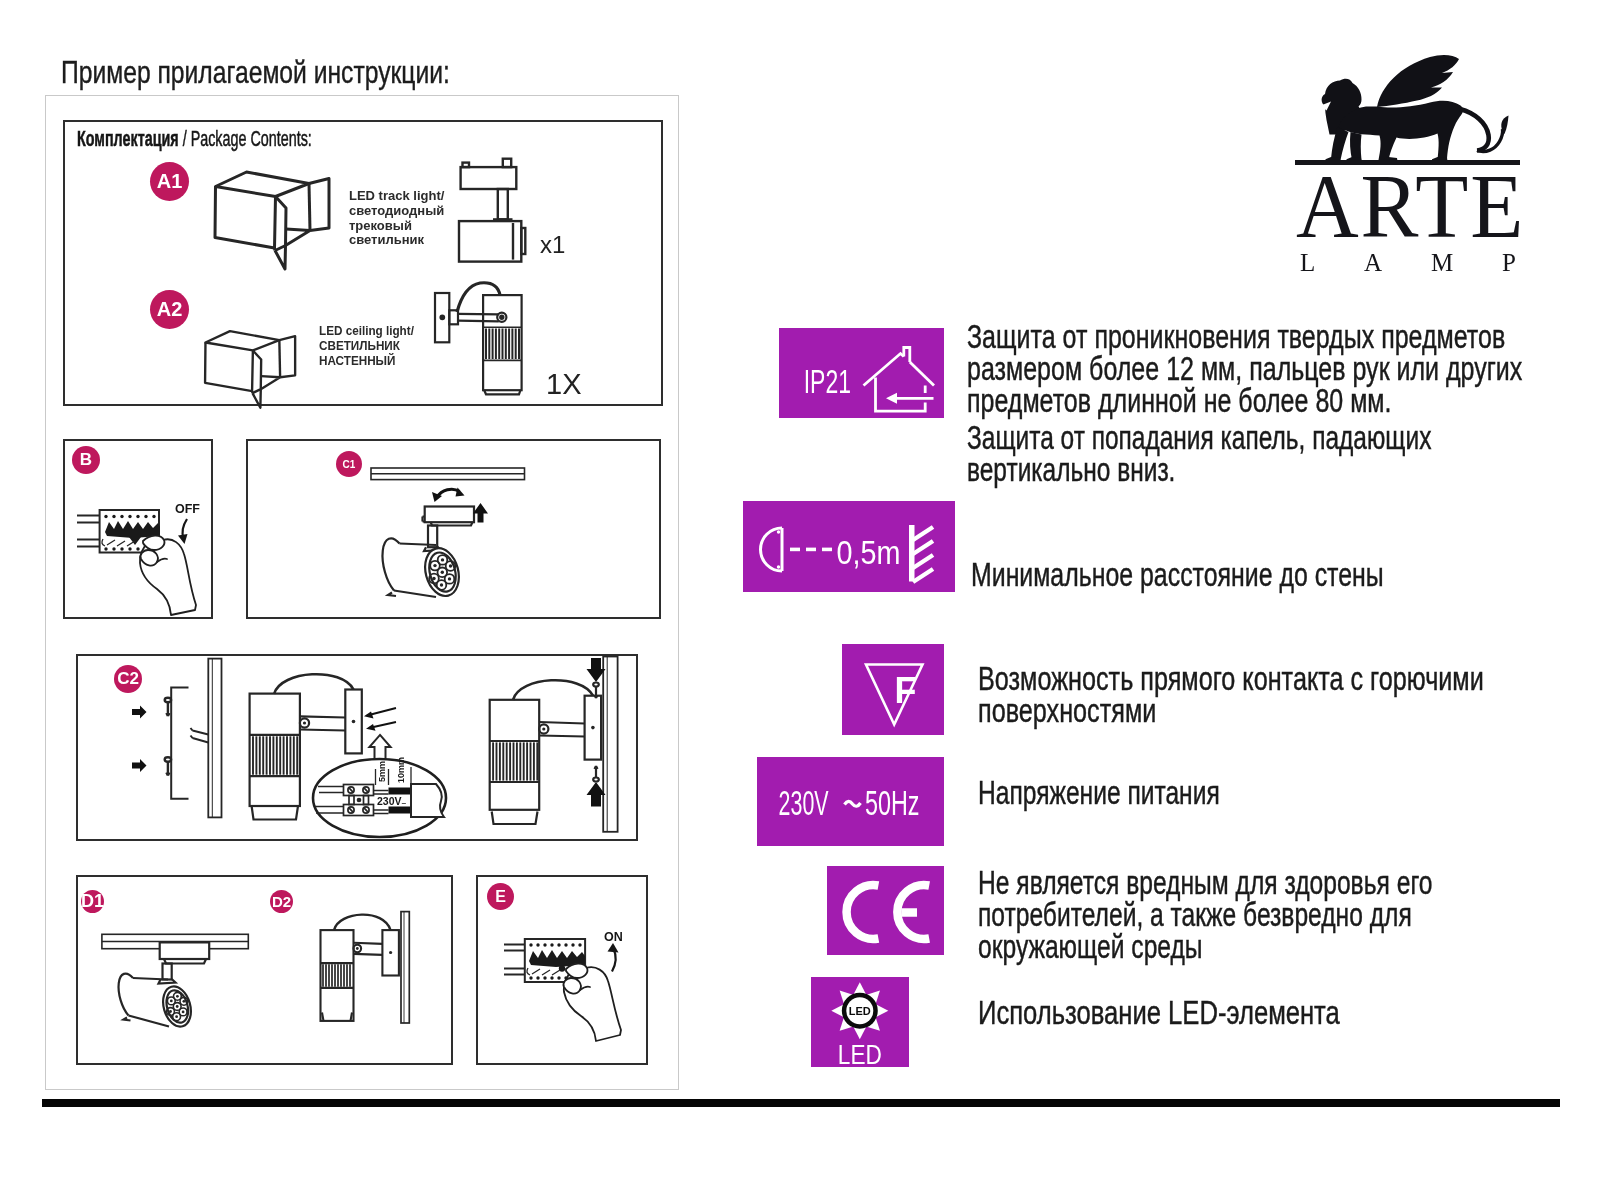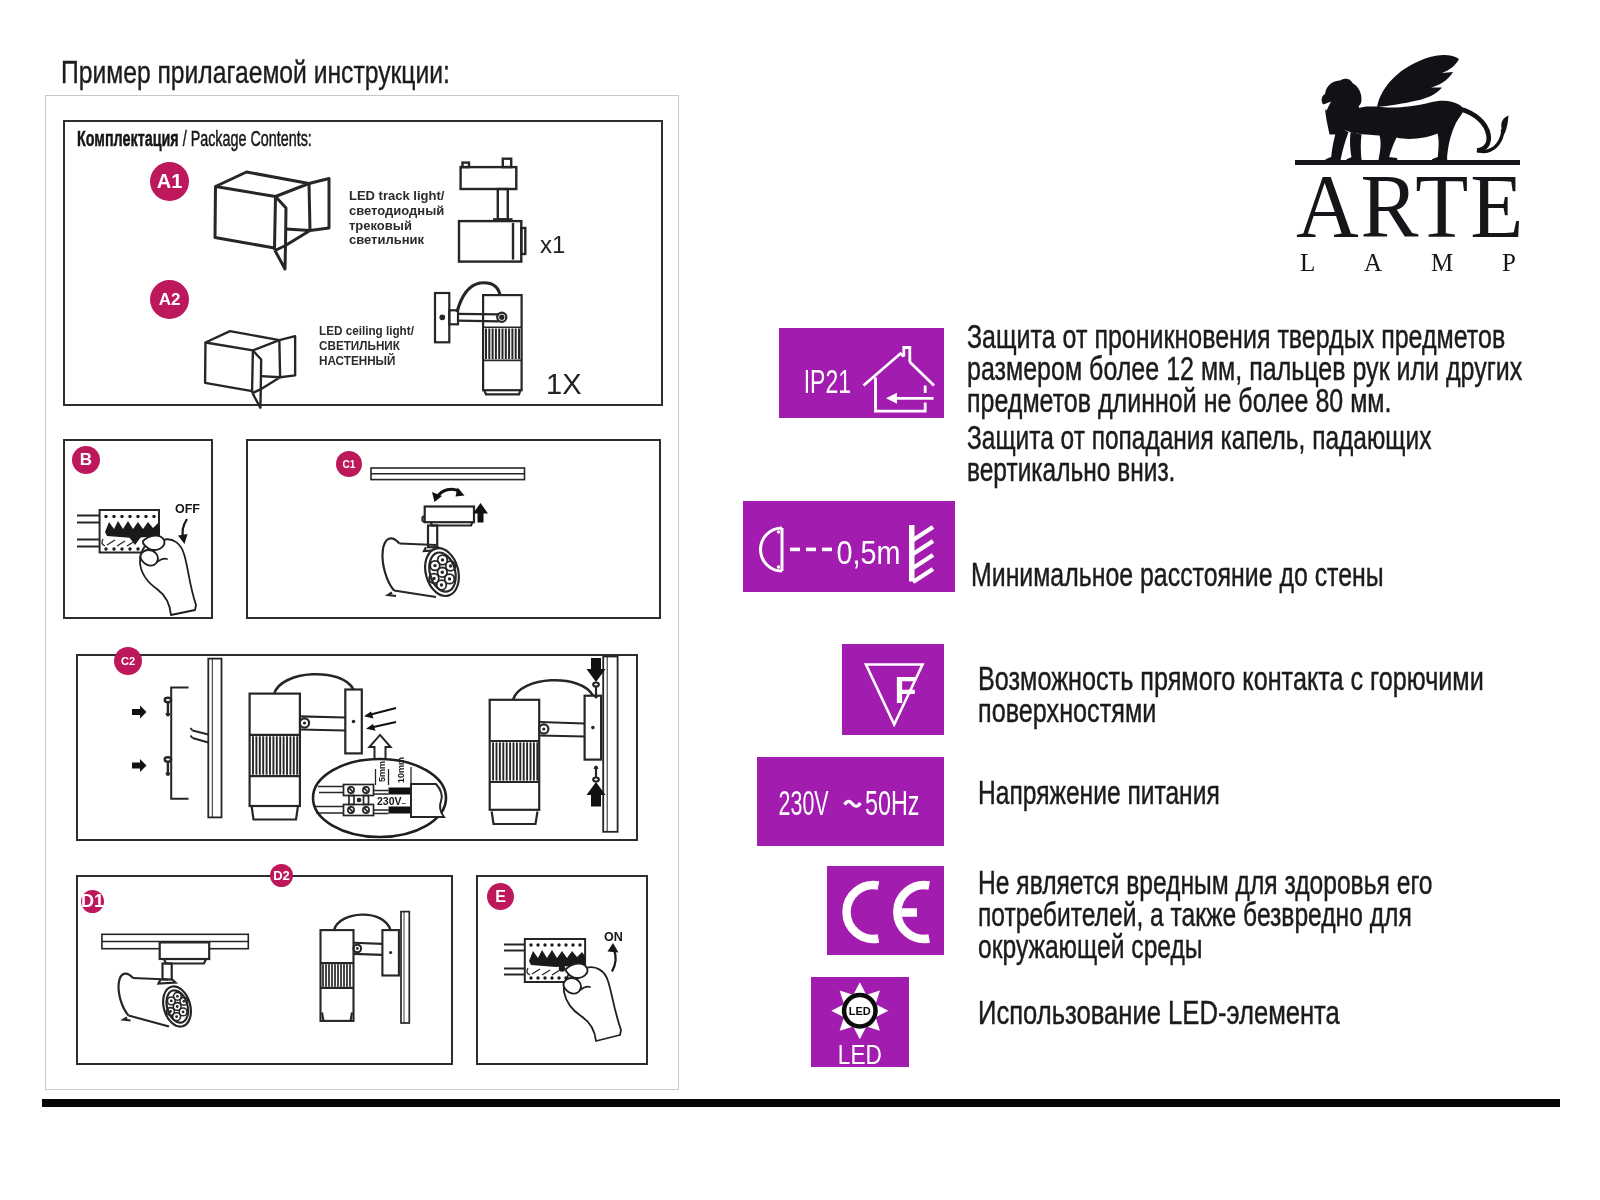--- a/index.html
+++ b/index.html
@@ -18,26 +18,26 @@
 <div class="box" style="left:63px;top:120px;width:600px;height:286px"></div>
 <div class="box" style="left:63px;top:439px;width:150px;height:180px"></div>
 <div class="box" style="left:246px;top:439px;width:415px;height:180px"></div>
 <div class="box" style="left:76px;top:654px;width:562px;height:187px"></div>
 <div class="box" style="left:76px;top:875px;width:377px;height:190px"></div>
 <div class="box" style="left:476px;top:875px;width:172px;height:190px"></div>
 
 <div class="a" id="kmp" style="left:77px;top:126px;font-size:22px;color:#161616;-webkit-text-stroke:0.5px #161616;transform-origin:0 0;transform:scaleX(0.652);white-space:nowrap"><b>Комплектация</b> / Package Contents:</div>
 
 <div class="circ" style="left:150px;top:162px;width:39px;height:39px;font-size:20px">A1</div>
-<div class="circ" style="left:150px;top:280px;width:39px;height:39px;font-size:17px">A2</div>
+<div class="circ" style="left:150px;top:290px;width:39px;height:39px;font-size:20px">A2</div>
 <div class="circ" style="left:72px;top:446px;width:28px;height:28px;font-size:17px">B</div>
 <div class="circ" style="left:336px;top:451px;width:26px;height:26px;font-size:10px">C1</div>
-<div class="circ" style="left:114px;top:647px;width:28px;height:28px;font-size:11px">C2</div>
+<div class="circ" style="left:114px;top:665px;width:28px;height:28px;font-size:17px">C2</div>
 <div class="circ" style="left:81px;top:890px;width:23px;height:23px;font-size:18px">D1</div>
-<div class="circ" style="left:270px;top:864px;width:23px;height:23px;font-size:13px">D2</div>
+<div class="circ" style="left:270px;top:890px;width:23px;height:23px;font-size:15px">D2</div>
 <div class="circ" style="left:487px;top:883px;width:27px;height:27px;font-size:16px">E</div>
 
 <div class="lbl" style="left:349px;top:189px">LED track light/<br>светодиодный<br>трековый<br>светильник</div>
 <div class="lbl" style="left:319px;top:324px;transform-origin:0 0;transform:scaleX(0.9)">LED ceiling light/<br>СВЕТИЛЬНИК<br>НАСТЕННЫЙ</div>
 <div class="a" style="left:540px;top:231px;font-size:24px;color:#222">x1</div>
 <div class="a" style="left:546px;top:368px;font-size:29px;color:#222">1X</div>
 
 <svg class="d" style="left:63px;top:120px" width="600" height="286" viewBox="0 0 600 286">
 <defs>
 <g id="carton" stroke="#262626" stroke-width="3" fill="none" stroke-linejoin="round">

